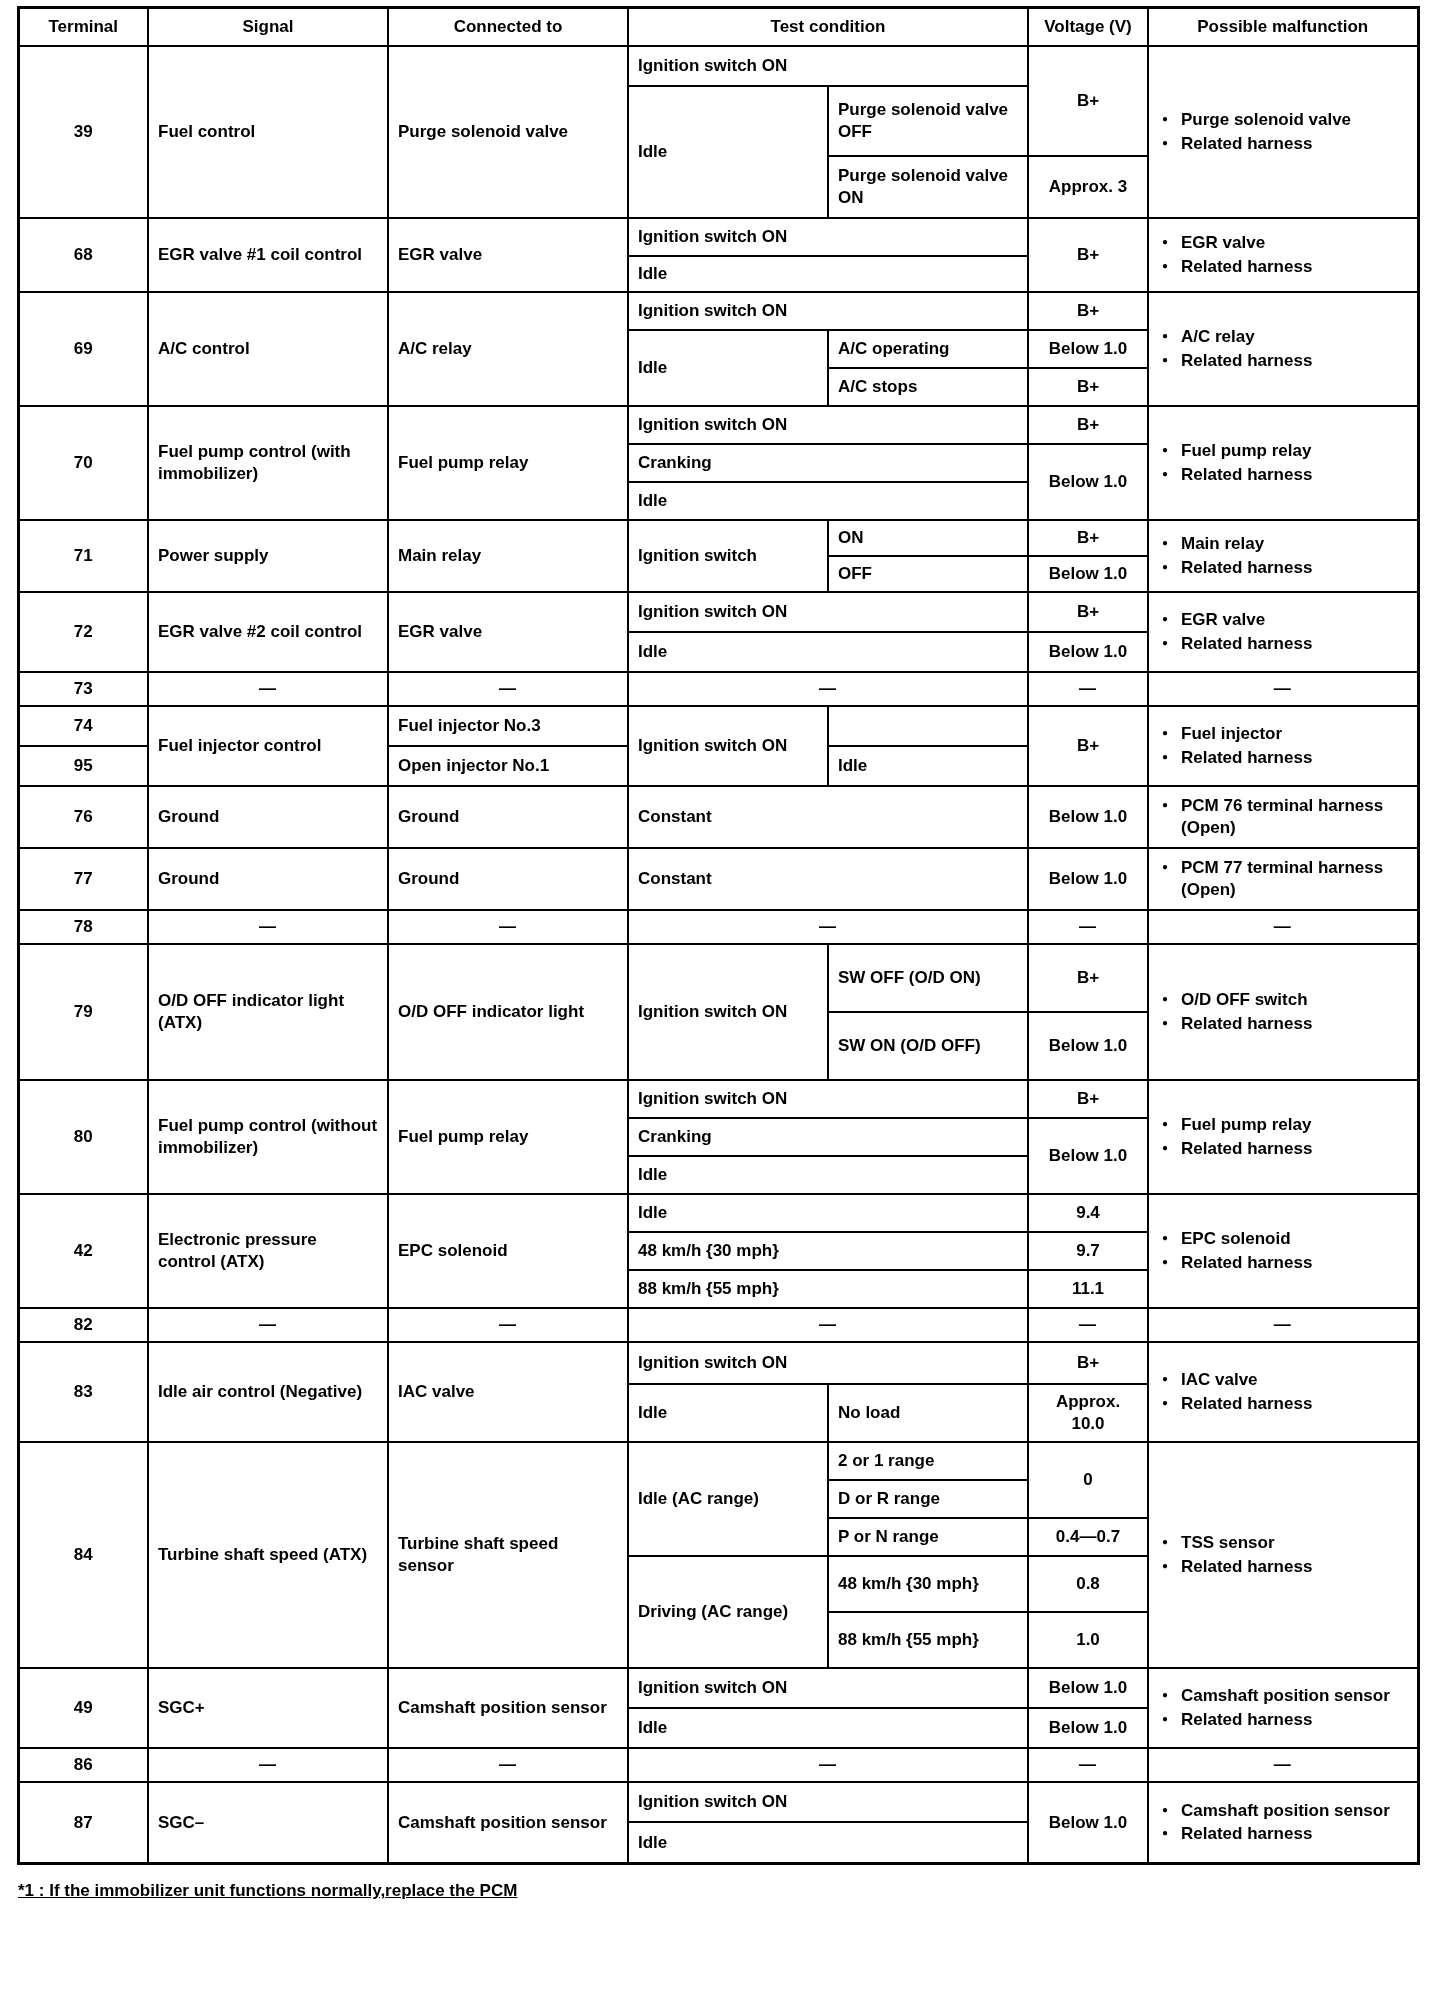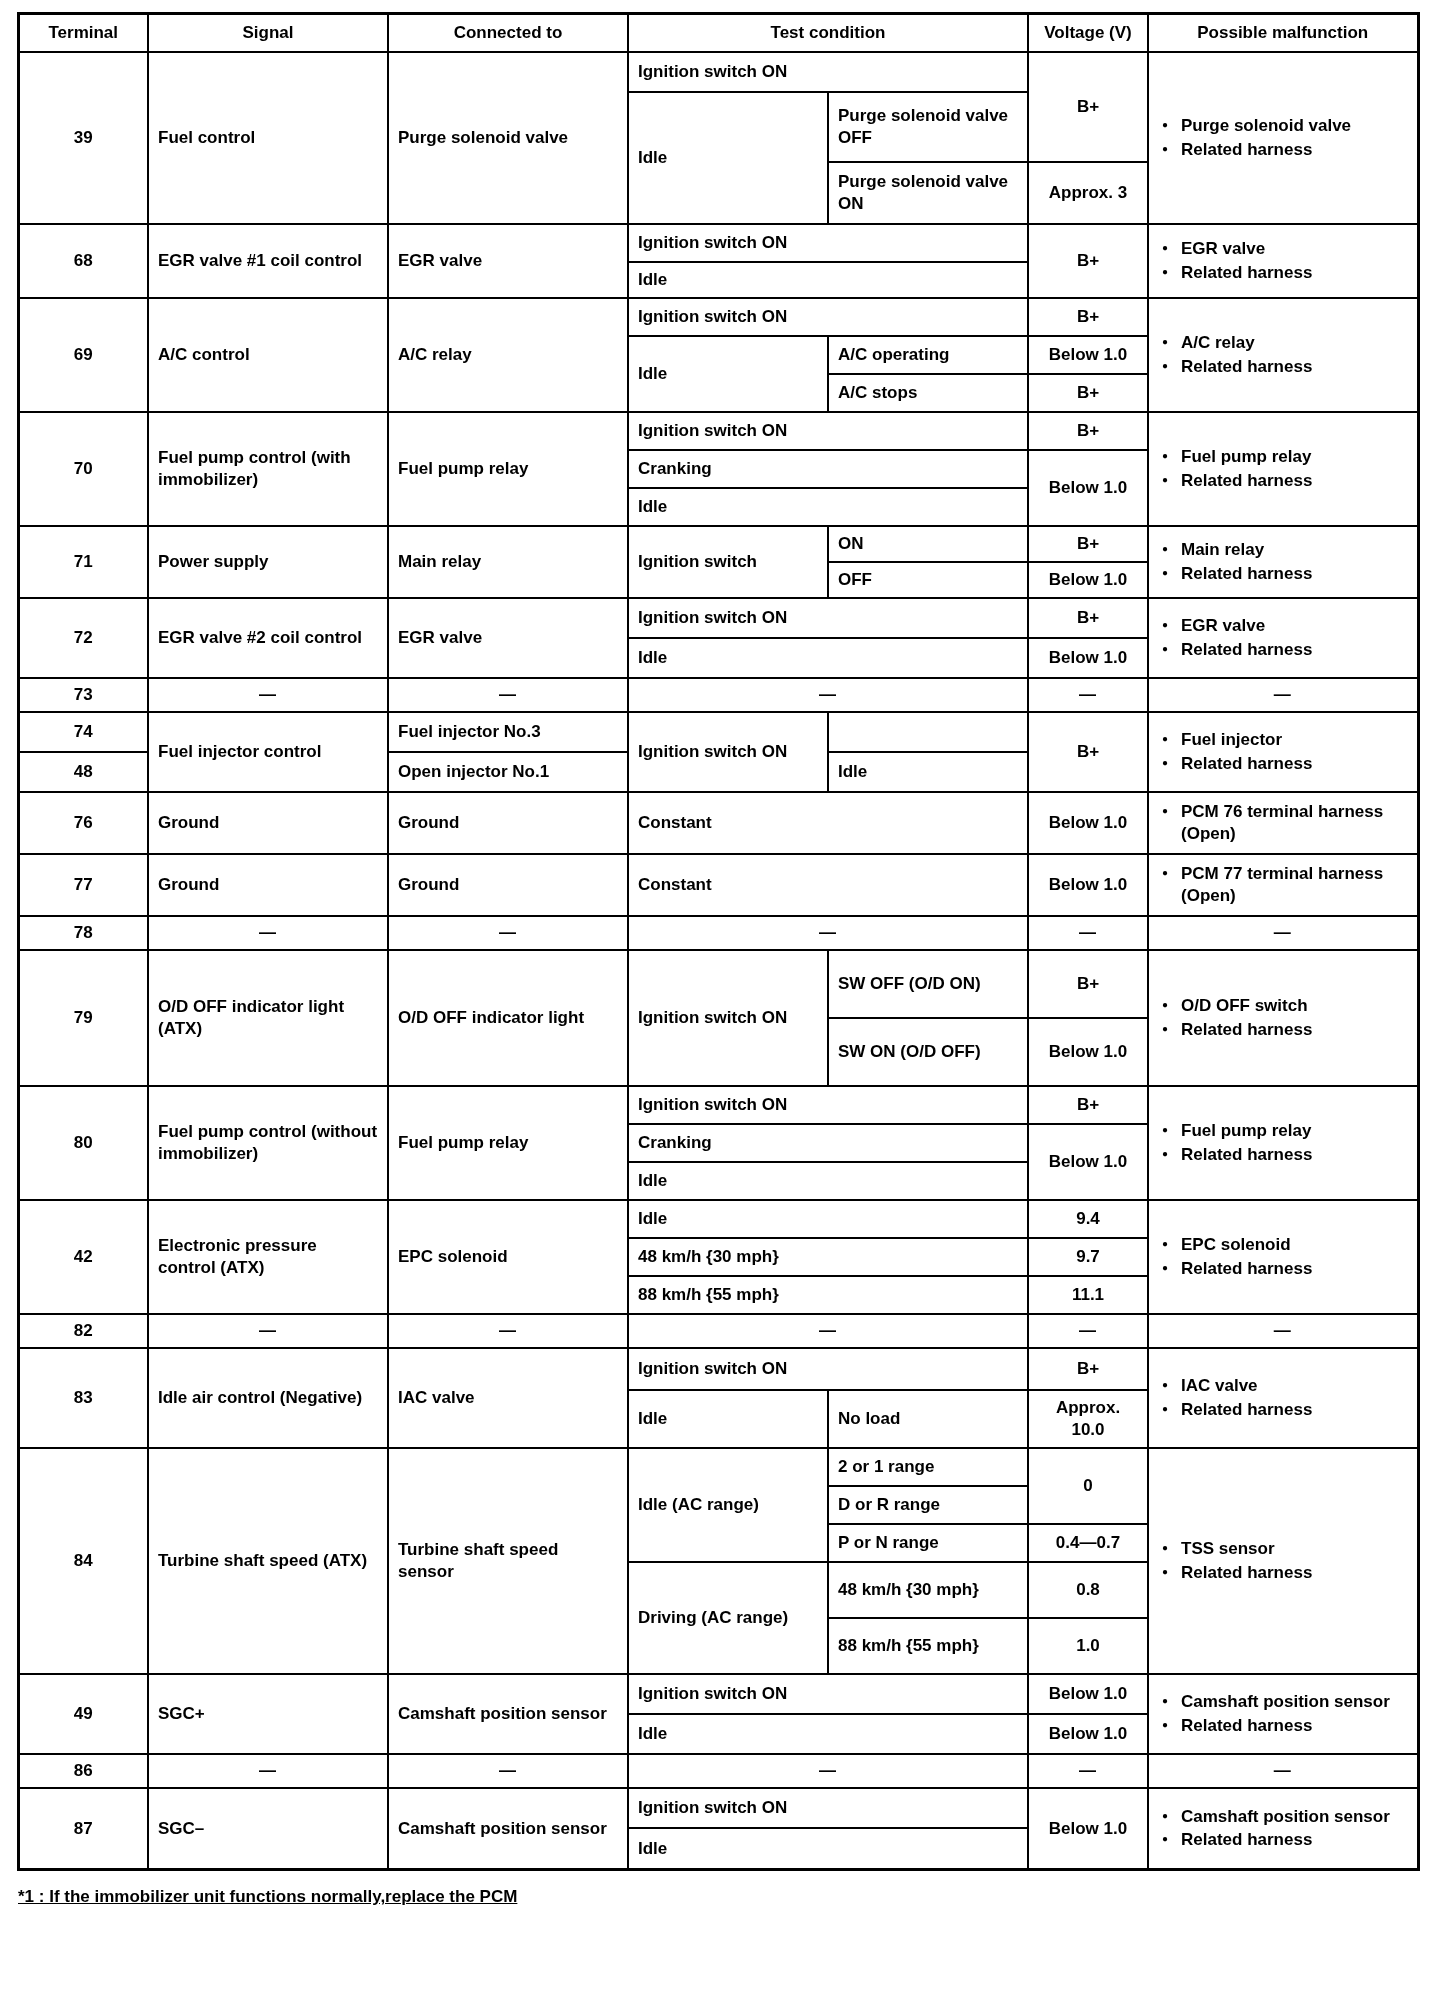--- a/index.html
+++ b/index.html
@@ -9,21 +9,21 @@
     width: 1456px;
     min-height: 2000px;
     font-family: "Liberation Sans", sans-serif;
     font-weight: bold;
     color: #000;
   }
   .page {
     width: 1436px;
     min-height: 2000px;
     box-sizing: border-box;
-    padding-top: 12px;
+    padding-top: 6px;
   }
   table.tv {
     border-collapse: collapse;
     table-layout: fixed;
     width: 1400px;
     margin: 0 auto;
     border: 3px solid #000;
   }
   .tv th, .tv td {
     border: 2px solid #000;
@@ -228,21 +228,21 @@
       <td></td>
       <td class="volt" rowspan="2">B+</td>
       <td rowspan="2">
         <ul class="malf-list">
           <li>Fuel injector</li>
           <li>Related harness</li>
         </ul>
       </td>
     </tr>
     <tr style="height:40px">
-      <td class="ctr">48</td>
+      <td class="ctr">95</td>
       <td>Open injector No.1</td>
       <td>Idle</td>
     </tr>
 
     <tr style="height:62px">
       <td class="ctr">76</td>
       <td>Ground</td>
       <td>Ground</td>
       <td colspan="2">Constant</td>
       <td class="volt">Below 1.0</td>

